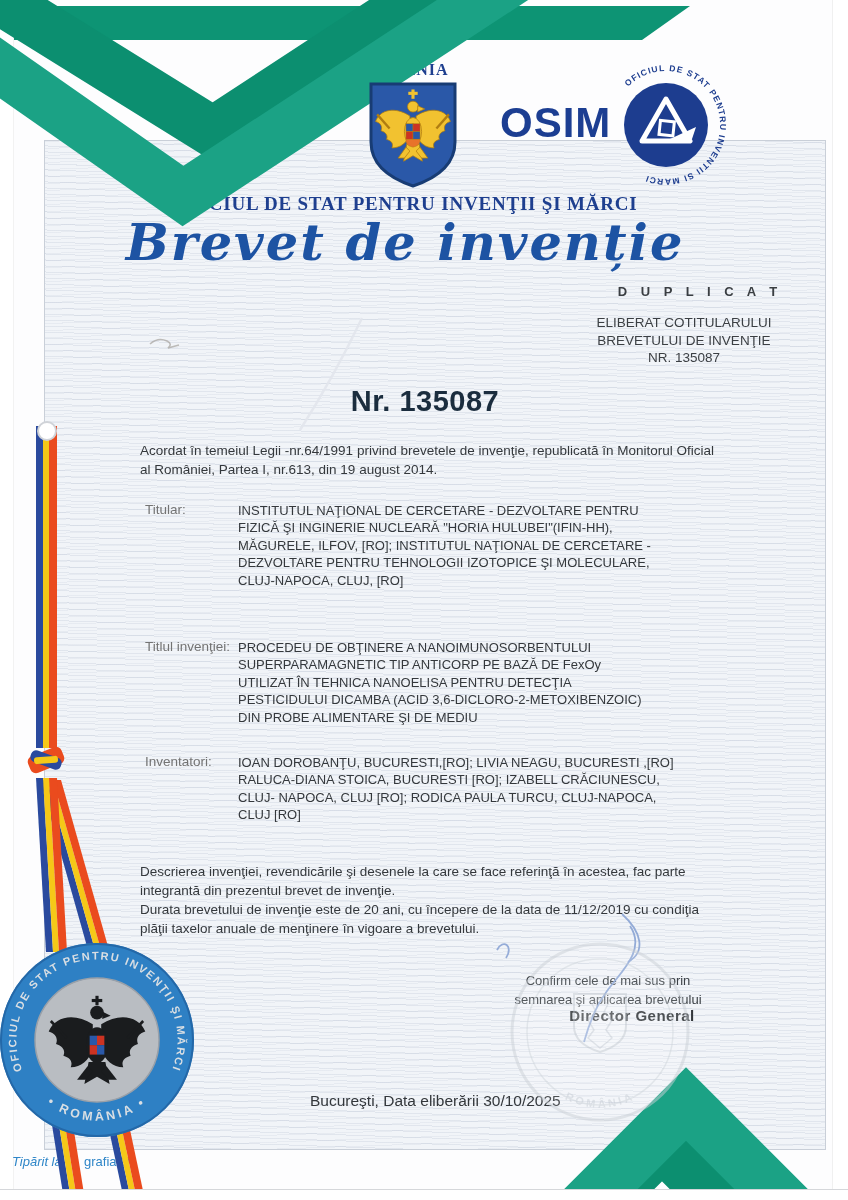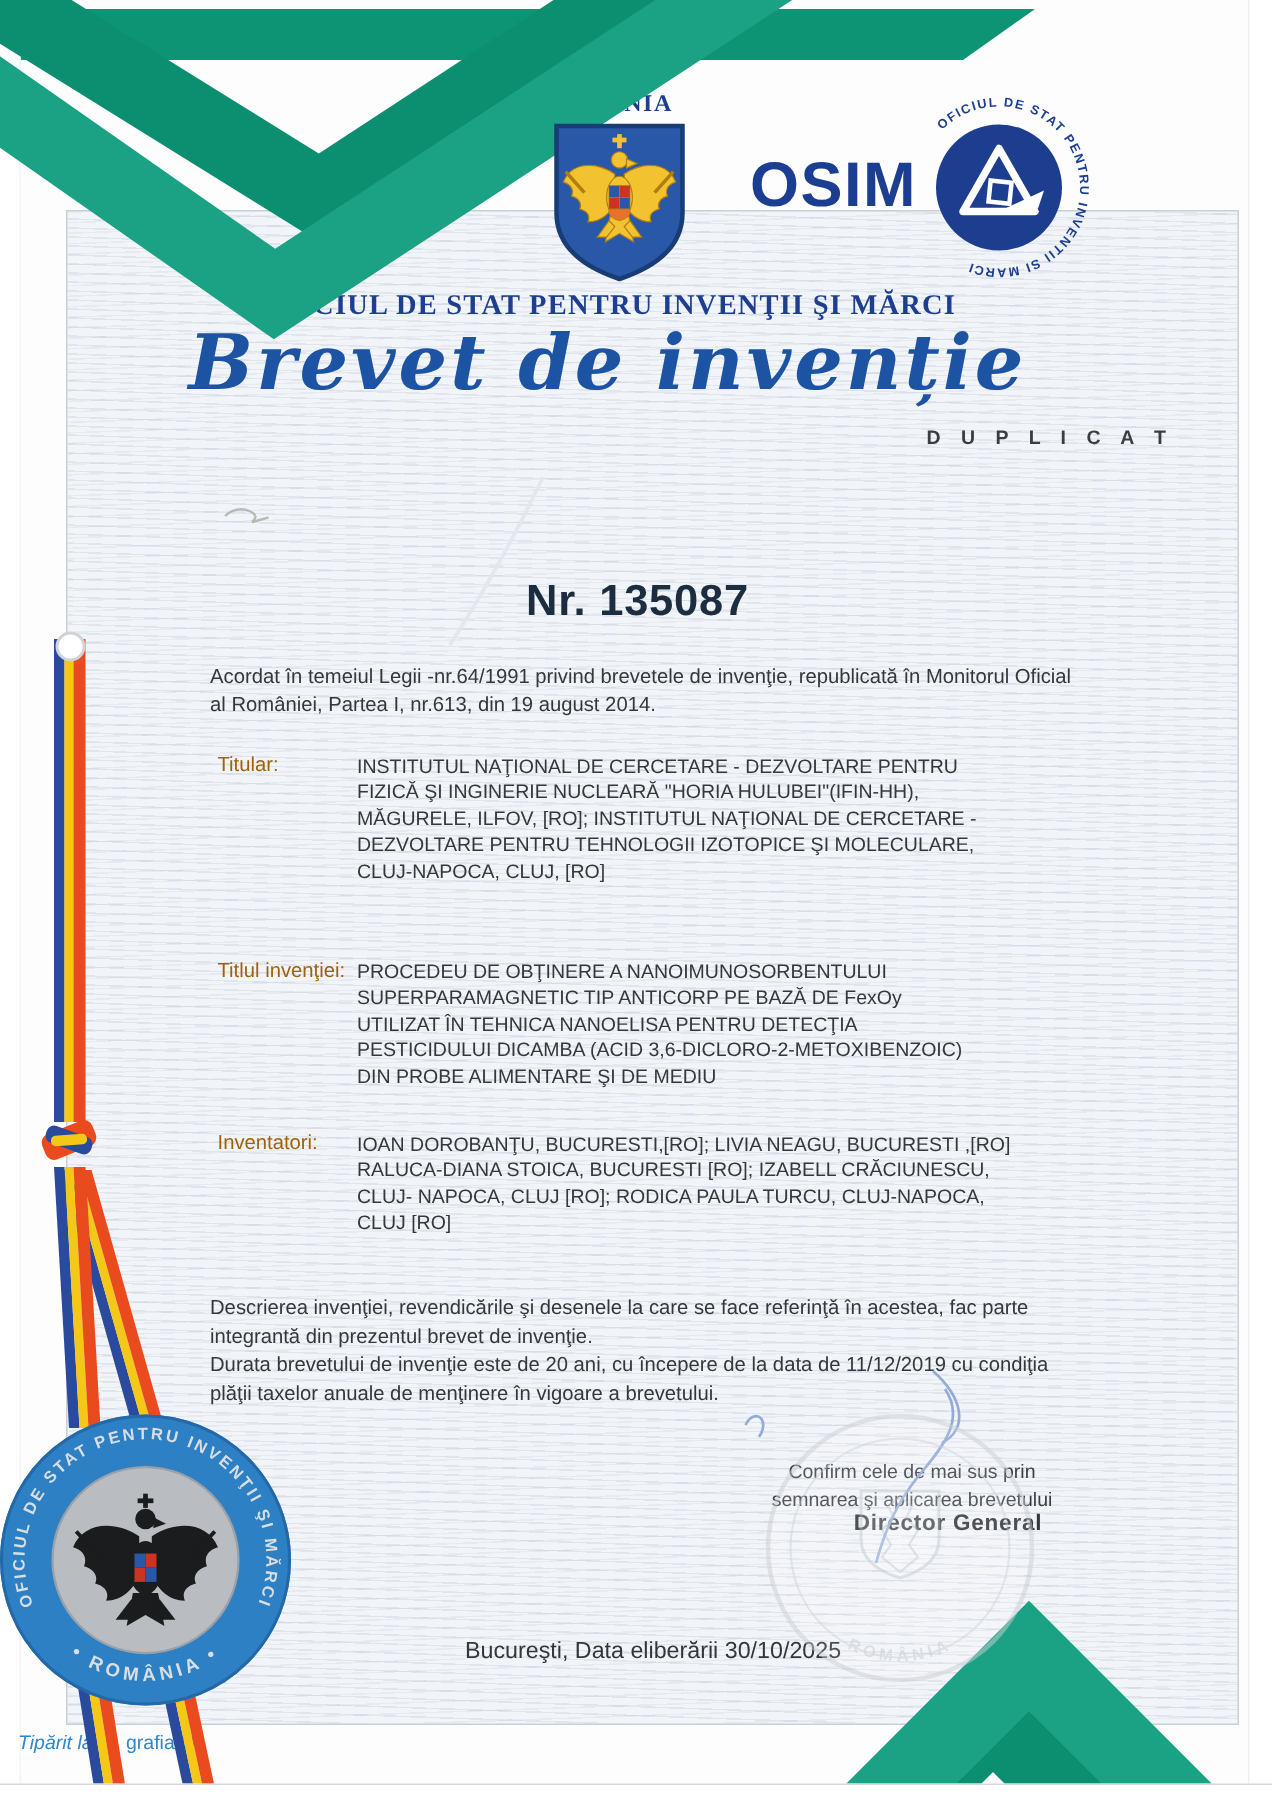--- a/index.html
+++ b/index.html
@@ -29,21 +29,21 @@
   #doc-title{left:75px;top:212px;width:660px;text-align:center;
       font-family:"DejaVu Serif","Liberation Serif",serif;font-style:italic;
       font-weight:bold;font-size:51px;letter-spacing:2px;color:#1d53a3;}
   #duplicat{left:600px;top:284px;width:200px;text-align:center;
       font-weight:bold;font-size:13px;letter-spacing:5px;color:#3a3e42;}
   #issued-note{left:574px;top:314px;width:220px;text-align:center;
       font-size:13.5px;line-height:17.5px;color:#3b3f43;}
   #patent-number{left:290px;top:385px;width:270px;text-align:center;
       font-weight:bold;font-size:29px;color:#1b2d3e;letter-spacing:.5px;}
   #legal-basis{left:140px;top:442px;width:660px;font-size:13.5px;line-height:18.5px;color:#34383c;}
-  .field-label{left:145px;width:110px;font-size:13.5px;color:#a16207;}
+  .field-label{left:145px;width:110px;font-size:13.5px;color:#737373;}
   .field-value{left:238px;width:560px;font-size:13px;line-height:17.4px;color:#34383c;}
   #lbl-titular{top:502px;} #val-titular{top:502px;}
   #lbl-titlul{top:639px;}  #val-titlul{top:639px;}
   #lbl-inventatori{top:754px;} #val-inventatori{top:754px;}
   .bodypar{left:140px;width:665px;font-size:13.5px;line-height:19px;color:#34383c;}
   #par-descrierea{top:862px;} #par-durata{top:900px;}
   #confirm-block{left:480px;top:971px;width:256px;text-align:center;
       font-size:13px;line-height:19px;color:#3b4045;}
   #director-title{left:504px;top:1007px;width:256px;text-align:center;
       font-weight:bold;font-size:15px;letter-spacing:.5px;color:#34383c;}
@@ -57,20 +57,23 @@
 
 <div id="stage">
   <div id="edge-left" class="edge"></div>
   <div id="panel"></div>
 
   <div class="txt" id="country-label">ROMÂNIA</div>
   <div class="txt" id="osim-wordmark">OSIM</div>
   <div class="txt" id="office-name">OFICIUL DE STAT PENTRU INVENŢII ŞI MĂRCI</div>
   <div class="txt" id="doc-title">Brevet de invenție</div>
   <div class="txt" id="duplicat">D U P L I C A T</div>
+  <div class="txt pre" id="issued-note">ELIBERAT COTITULARULUI
+BREVETULUI DE INVENŢIE
+NR. 135087</div>
   <div class="txt" id="patent-number">Nr. 135087</div>
   <div class="txt pre" id="legal-basis">Acordat în temeiul Legii -nr.64/1991 privind brevetele de invenţie, republicată în Monitorul Oficial
 al României, Partea I, nr.613, din 19 august 2014.</div>
 
   <div class="txt field-label" id="lbl-titular">Titular:</div>
   <div class="txt field-value pre" id="val-titular">INSTITUTUL NAŢIONAL DE CERCETARE - DEZVOLTARE PENTRU
 FIZICĂ ŞI INGINERIE NUCLEARĂ "HORIA HULUBEI"(IFIN-HH),
 MĂGURELE, ILFOV,  [RO];  INSTITUTUL NAŢIONAL DE CERCETARE -
 DEZVOLTARE PENTRU TEHNOLOGII IZOTOPICE ŞI MOLECULARE,
 CLUJ-NAPOCA, CLUJ, [RO]</div>

